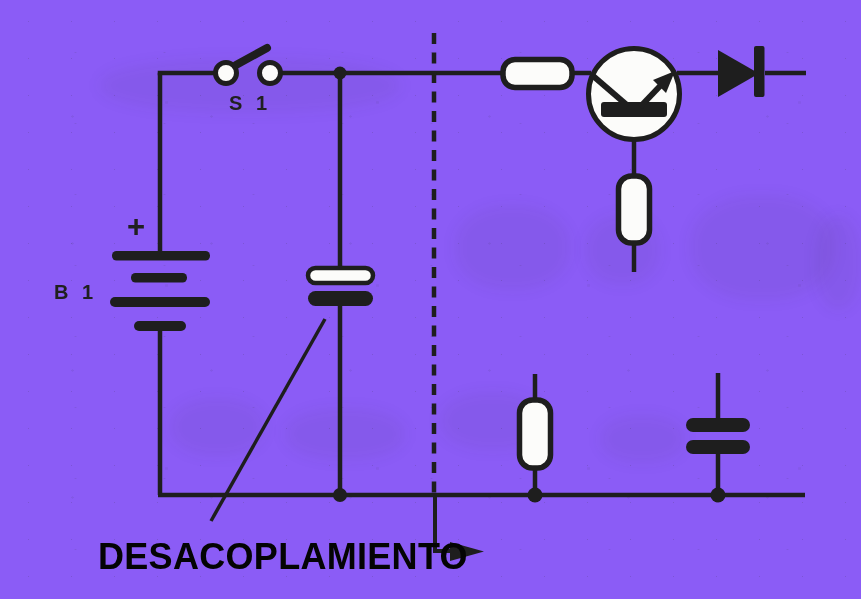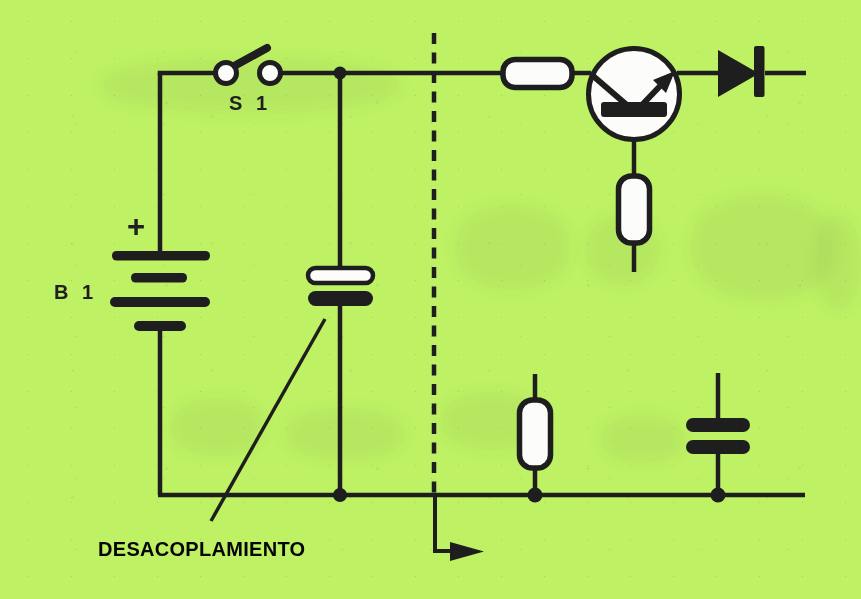--- a/index.html
+++ b/index.html
@@ -1,19 +1,19 @@
 <!DOCTYPE html>
 <html><head>
 <meta charset="utf-8">
 <style>
   html,body{margin:0;padding:0;background:#e8e8e6;}
   .canvas{
     position:relative;
     width:861px;height:599px;
-    background:#bef264;
+    background:#8b5cf6;
     overflow:hidden;
     font-family:"Liberation Sans", sans-serif;
     color:#1e1e1e;
   }
   
   .noise{
     position:absolute;inset:0;pointer-events:none;
     background-image:
       radial-gradient(rgba(40,40,40,0.16) 0.6px, transparent 1px),
       radial-gradient(rgba(40,40,40,0.11) 0.7px, transparent 1.2px),
@@ -34,21 +34,21 @@
     white-space:nowrap;
     line-height:1;
   }
   .reflabel{ 
     font-size:20px;font-weight:600;letter-spacing:4px;color:#202020;
   }
   .pluslabel{
     font-size:31px;font-weight:800;color:#202020;
   }
   .caption{ 
-    font-size:20px;font-weight:700;color:#040404;letter-spacing:0.3px;
+    font-size:36px;font-weight:700;color:#040404;letter-spacing:0.3px;
   }
 </style>
 </head>
 <body>
 
 <div class="canvas">
 
   <div class="noise"></div>
 
   <div class="smudge" style="left:100px;top:58px;width:300px;height:55px;"></div>

